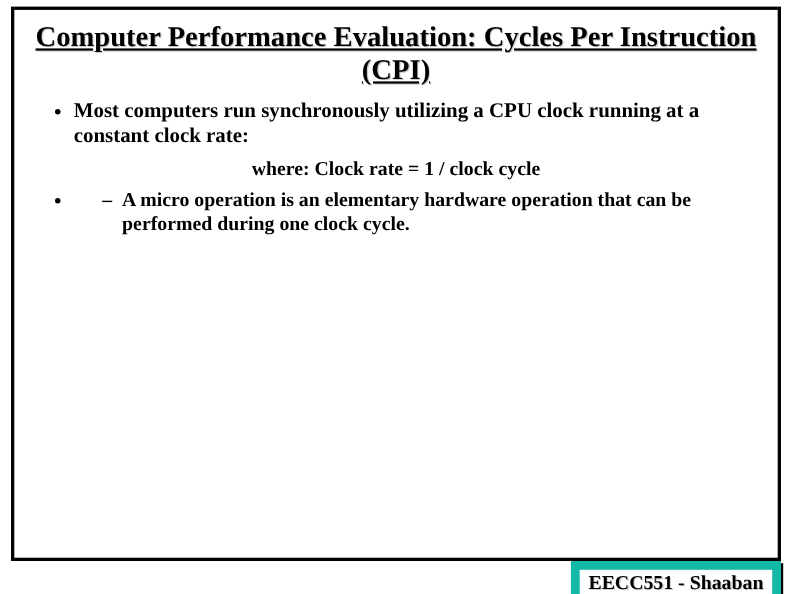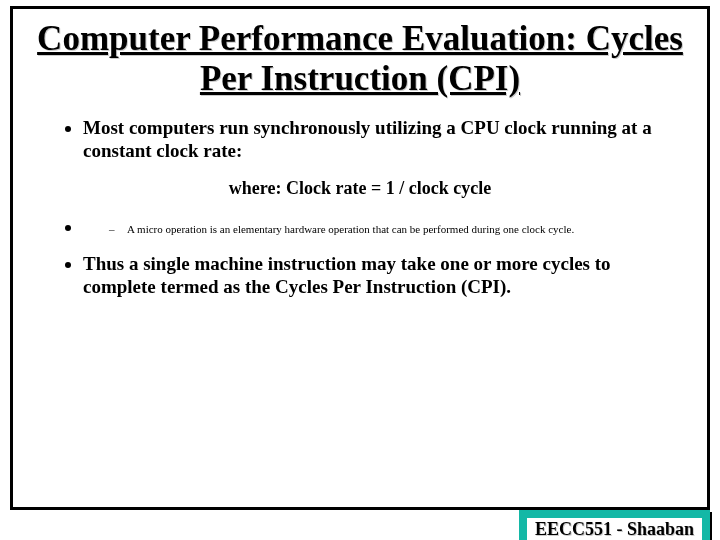--- a/index.html
+++ b/index.html
@@ -18,52 +18,52 @@
     top: 6px;
     left: 10px;
     right: 10px;
     bottom: 30px;
     border: 3px solid #000;
     background: #fff;
     box-sizing: border-box;
     padding: 10px 18px 8px 18px;
   }
   .title {
-    font-size: 35px;
+    font-size: 26px;
     font-weight: bold;
     text-align: center;
     text-decoration: underline;
     line-height: 1.15;
     margin: 0 0 10px 0;
     text-shadow: 1px 1px 0 #ccc;
   }
   ul.top {
     list-style: disc;
-    margin: 16px;
+    margin: 0;
     padding: 0 0 0 36px;
     font-size: 19px;
     font-weight: bold;
   }
   ul.top > li {
     margin-bottom: 6px;
     padding-right: 6px;
     line-height: 1.22;
   }
   .formula {
     text-align: center;
     font-size: 18px;
     font-weight: bold;
     margin: 8px 0 6px 0;
   }
   ul.sub {
     list-style: none;
     margin: 4px 0 0 0;
     padding: 0 0 0 26px;
-    font-size: 11px;
-    font-weight: normal;
+    font-size: 18px;
+    font-weight: bold;
   }
   ul.sub > li {
     position: relative;
     padding-left: 18px;
     margin-bottom: 3px;
     line-height: 1.22;
   }
   ul.sub > li::before {
     content: "–";
     position: absolute;
@@ -107,21 +107,18 @@
   <div class="formula">where:   Clock rate  =  1 / clock cycle</div>
 
   <ul class="top">
     <li>
       <ul class="sub">
         <li>A micro operation is an elementary hardware operation that can be performed during one clock cycle.</li>
       </ul>
     </li>
   </ul>
 
-  <ul class="top" style="margin-top:10px;">
-    <li>Thus a single machine instruction may take one or more cycles to complete termed as the Cycles Per Instruction (CPI).</li>
-  </ul>
 </div>
 
 <div class="footer">
   <div class="footer-box">EECC551 - Shaaban</div>
   <div class="footer-small">#27  Lec # 1  Winter 2000   11-30-2000</div>
 </div>
 
 </body></html>

